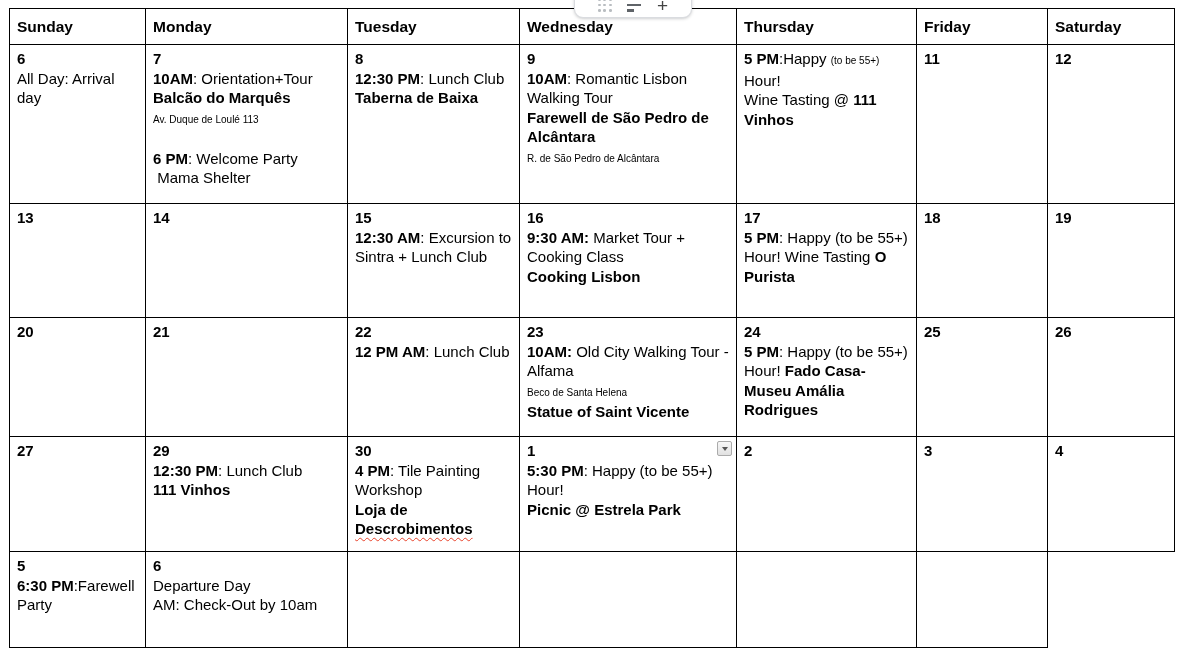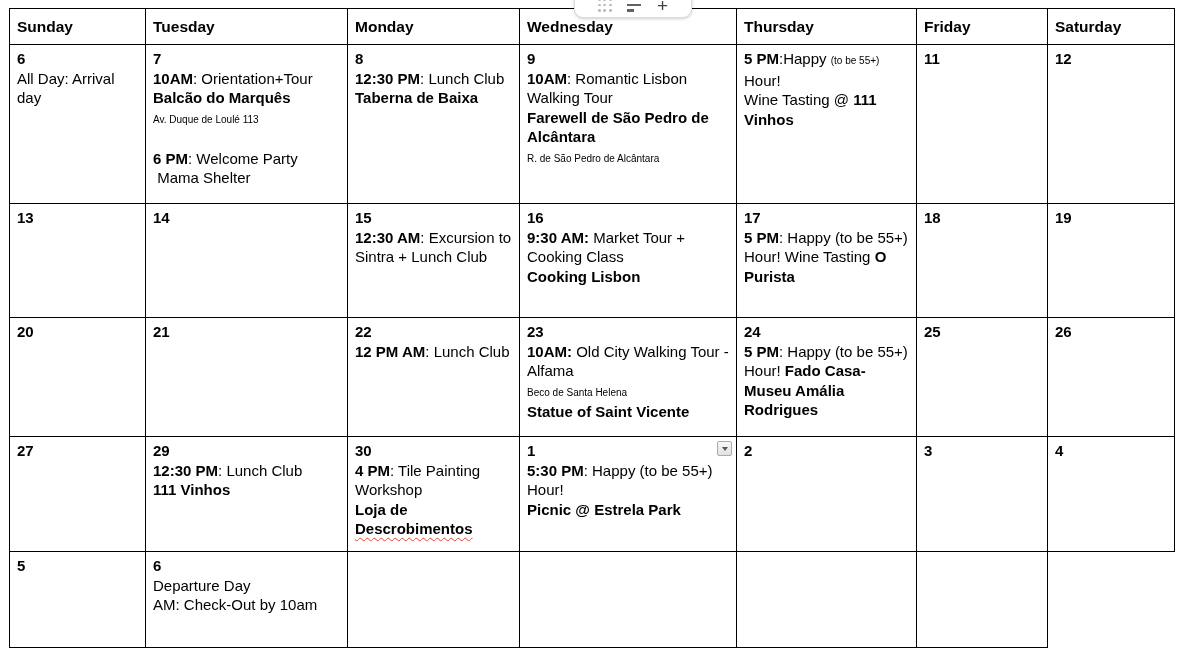--- a/index.html
+++ b/index.html
@@ -131,24 +131,24 @@
     </span>
     <span class="alignico"></span>
     <span class="plus">+</span>
   </div>
 
   <div class="cal">
       <div class="cell hcell">
         <span>Sunday</span>
       </div>
       <div class="cell hcell">
+        <span>Monday</span>
+      </div>
+      <div class="cell hcell">
         <span>Tuesday</span>
-      </div>
-      <div class="cell hcell">
-        <span>Monday</span>
       </div>
       <div class="cell hcell">
         <span>Wednesday</span>
       </div>
       <div class="cell hcell">
         <span>Thursday</span>
       </div>
       <div class="cell hcell">
         <span>Friday</span>
       </div>
@@ -262,20 +262,21 @@
         <div class="para date">2</div>
       </div>
       <div class="cell dcell">
         <div class="para date">3</div>
       </div>
       <div class="cell dcell">
         <div class="para date">4</div>
       </div>
       <div class="cell dcell">
         <div class="para date">5</div>
+        <div class="para"><span class="b">6:30 PM</span><span>:Farewell Party</span></div>
       </div>
       <div class="cell dcell">
         <div class="para date">6</div>
         <div class="para"><span>Departure Day</span></div>
         <div class="para"><span>AM: Check-Out by 10am</span></div>
       </div>
       <div class="cell dcell"></div>
       <div class="cell dcell"></div>
       <div class="cell dcell"></div>
       <div class="cell dcell"></div>

